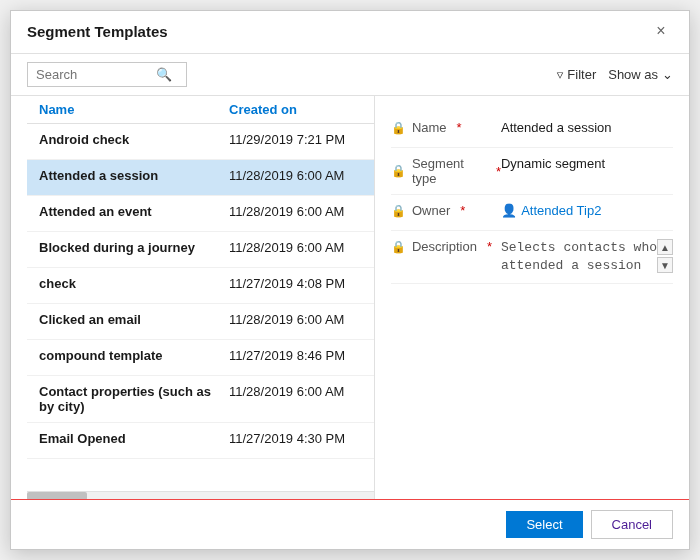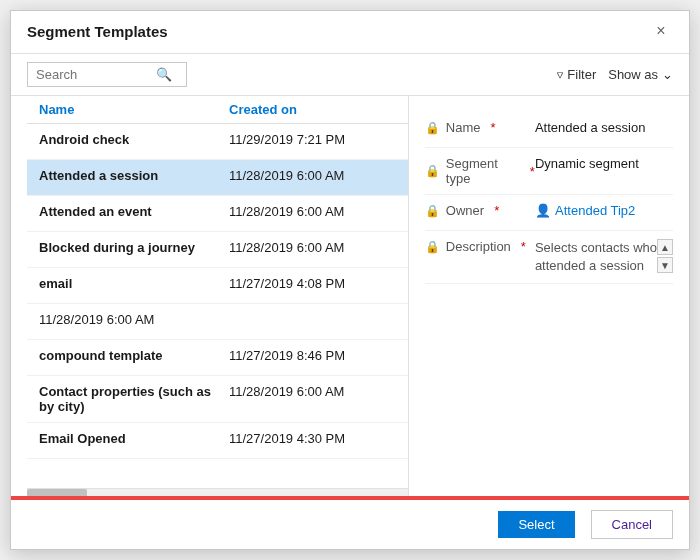--- a/index.html
+++ b/index.html
@@ -220,20 +220,21 @@
     .description-wrap {
       flex: 1;
       display: flex;
       align-items: flex-start;
       position: relative;
     }
     .description-text {
       font-size: 13px;
       color: #555;
       line-height: 1.4;
+      font-family: Liberation Mono, monospace;
     }
     .description-scroll {
       display: flex;
       flex-direction: column;
       gap: 2px;
     }
     .scroll-arrow {
       color: #555;
       font-size: 10px;
       cursor: pointer;
@@ -243,22 +244,22 @@
       display: flex;
       align-items: center;
       justify-content: center;
       background: #f5f5f5;
     }
     .dialog-footer {
       display: flex;
       justify-content: flex-end;
       align-items: center;
       padding: 10px 16px;
-      border-top: 4px solid #ef4444;
-      gap: 16px;
+      border-top: 1px solid #ef4444;
+      gap: 8px;
     }
     .btn-select {
       background: #0078d4;
       color: #fff;
       border: none;
       padding: 6px 20px;
       font-size: 13px;
       cursor: pointer;
       font-family: inherit;
     }
@@ -331,24 +332,25 @@
           </div>
           <div class="list-row">
             <span class="row-name">Attended an event</span>
             <span class="row-date">11/28/2019 6:00 AM</span>
           </div>
           <div class="list-row">
             <span class="row-name">Blocked during a journey</span>
             <span class="row-date">11/28/2019 6:00 AM</span>
           </div>
           <div class="list-row">
-            <span class="row-name">email</span>
+            <span class="row-name">check</span>
             <span class="row-date">11/27/2019 4:08 PM</span>
           </div>
           <div class="list-row">
+            <span class="row-name">Clicked an email</span>
             <span class="row-date">11/28/2019 6:00 AM</span>
           </div>
           <div class="list-row">
             <span class="row-name">compound template</span>
             <span class="row-date">11/27/2019 8:46 PM</span>
           </div>
           <div class="list-row">
             <span class="row-name">Contact properties (such as by city)</span>
             <span class="row-date">11/28/2019 6:00 AM</span>
           </div>

